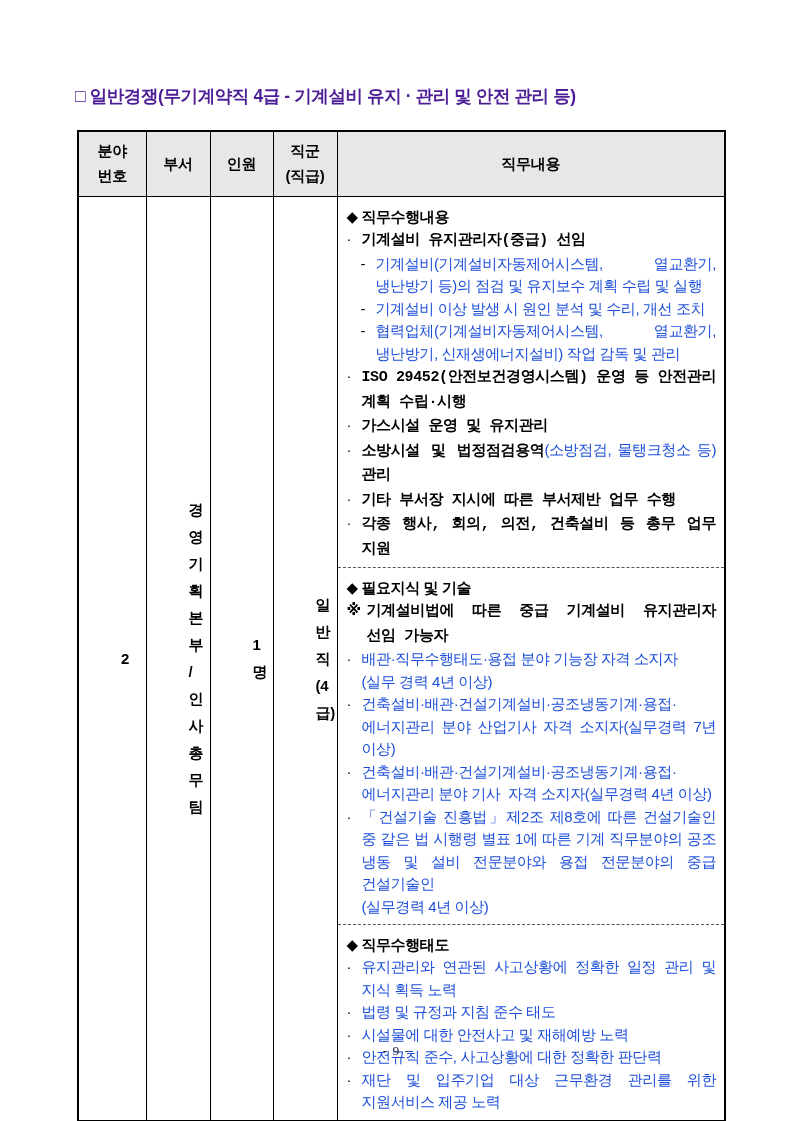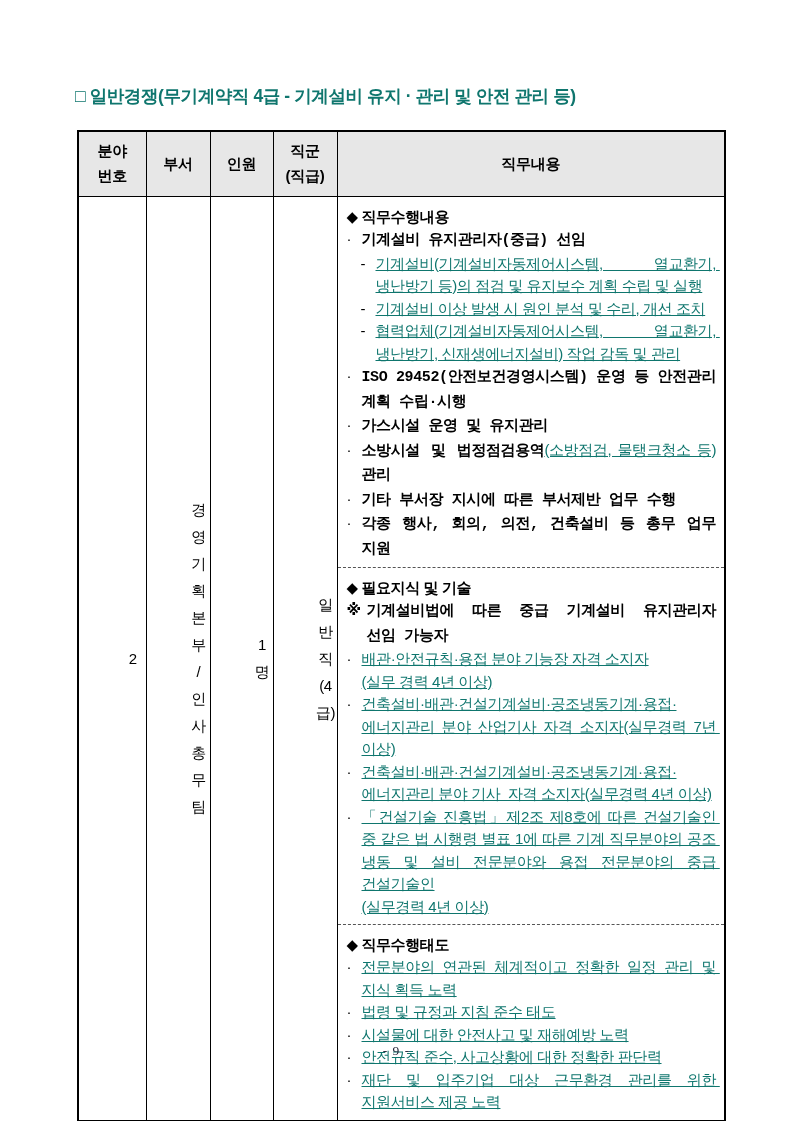--- a/index.html
+++ b/index.html
@@ -5,37 +5,37 @@
   html,body { margin:0; padding:0; background:#ffffff; }
   body {
     width:793px; height:1121px; position:relative; overflow:hidden;
     font-family:"Liberation Sans","DejaVu Sans",sans-serif; color:#000;
   }
   .page { position:absolute; inset:0; }
 
   .doc-title {
     position:absolute; left:75px; top:84px; margin:0;
     font-size:17.5px; font-weight:700; letter-spacing:-0.4px;
-    white-space:nowrap; color:#0f766e;
+    white-space:nowrap; color:#4c1d95;
   }
 
   .job-table {
     position:absolute; left:77px; top:130px; width:647px;
     border-collapse:collapse; table-layout:fixed;
     border:2px solid #000;
   }
   .job-table th, .job-table td { border:1px solid #000; }
   .job-table th {
     background:#e7e7e7; font-size:15px; font-weight:700;
     height:62px; text-align:center; vertical-align:middle;
     white-space:pre-line; line-height:1.65; letter-spacing:-0.3px;
   }
   .job-table td.center-cell {
-    text-align:center; vertical-align:middle;
-    font-size:15px; font-weight:400; white-space:pre-line;
+    vertical-align:middle;
+    font-size:15px; font-weight:700; white-space:pre-line;
     line-height:1.8; letter-spacing:-0.3px;padding-left:42px;
   }
   td.job-content { padding:0; vertical-align:top;margin-top:28px; }
 
   .section {
     box-sizing:border-box; padding:8px 8px 6px 9px;
     border-bottom:1px dashed #555;
   }
   .section:last-child { border-bottom:none; }
   .section.s0 { min-height:301px; }
@@ -48,21 +48,21 @@
   }
   .item { display:flex; font-size:15px; line-height:22.5px; letter-spacing:-0.4px; }
   .item .marker { flex:0 0 15px; }
   .item.note .marker { flex:0 0 20px; font-weight:700; }
   .item.indent { padding-left:14px; }
   .item .text {
     flex:1; text-align:justify; word-break:keep-all;
     white-space:pre-wrap;
   }
   .b { font-weight:700;font-family:Liberation Mono, monospace; }
-  .r { font-weight:400; color:#0f766e;text-decoration:underline; }
+  .r { font-weight:400; color:#1d4ed8; }
 
   .footer {
     position:absolute; left:0; right:0; top:1043px;
     text-align:center; font-size:13.5px; color:#25253a;
     font-family:"Liberation Serif","DejaVu Serif",serif;
     letter-spacing:1px;
   }
 </style>
 </head>
 <body>
@@ -143,42 +143,42 @@
               </div>
             </div>
             <div class="section s1">
               <div class="sec-title">◆ 필요지식 및 기술</div>
               <div class="item note">
                 <span class="marker">※</span>
                 <span class="text"><span class="b">기계설비법에 따른 중급 기계설비 유지관리자 선임 가능자</span></span>
               </div>
               <div class="item">
                 <span class="marker">·</span>
-                <span class="text"><span class="r">배관·안전규칙·용접 분야 기능장 자격 소지자
+                <span class="text"><span class="r">배관·직무수행태도·용접 분야 기능장 자격 소지자
 (실무 경력 4년 이상)</span></span>
               </div>
               <div class="item">
                 <span class="marker">·</span>
                 <span class="text"><span class="r">건축설비·배관·건설기계설비·공조냉동기계·용접·에너지관리 분야 산업기사 자격 소지자(실무경력 7년 이상)</span></span>
               </div>
               <div class="item">
                 <span class="marker">·</span>
                 <span class="text"><span class="r">건축설비·배관·건설기계설비·공조냉동기계·용접·에너지관리 분야 기사  자격 소지자(실무경력 4년 이상)</span></span>
               </div>
               <div class="item">
                 <span class="marker">·</span>
                 <span class="text"><span class="r">「건설기술 진흥법」제2조 제8호에 따른 건설기술인 중 같은 법 시행령 별표 1에 따른 기계 직무분야의 공조 냉동 및 설비 전문분야와 용접 전문분야의 중급 건설기술인
 (실무경력 4년 이상)</span></span>
               </div>
             </div>
             <div class="section s2">
               <div class="sec-title">◆ 직무수행태도</div>
               <div class="item">
                 <span class="marker">·</span>
-                <span class="text"><span class="r">전문분야의 연관된 체계적이고 정확한 일정 관리 및 지식 획득 노력</span></span>
+                <span class="text"><span class="r">유지관리와 연관된 사고상황에 정확한 일정 관리 및 지식 획득 노력</span></span>
               </div>
               <div class="item">
                 <span class="marker">·</span>
                 <span class="text"><span class="r">법령 및 규정과 지침 준수 태도</span></span>
               </div>
               <div class="item">
                 <span class="marker">·</span>
                 <span class="text"><span class="r">시설물에 대한 안전사고 및 재해예방 노력</span></span>
               </div>
               <div class="item">

